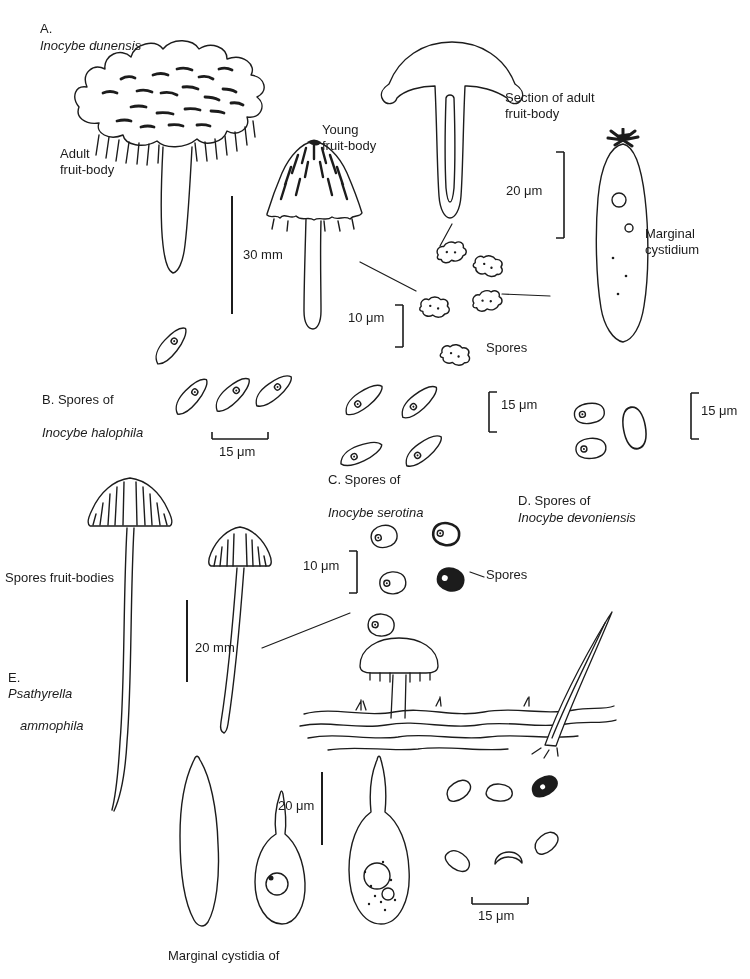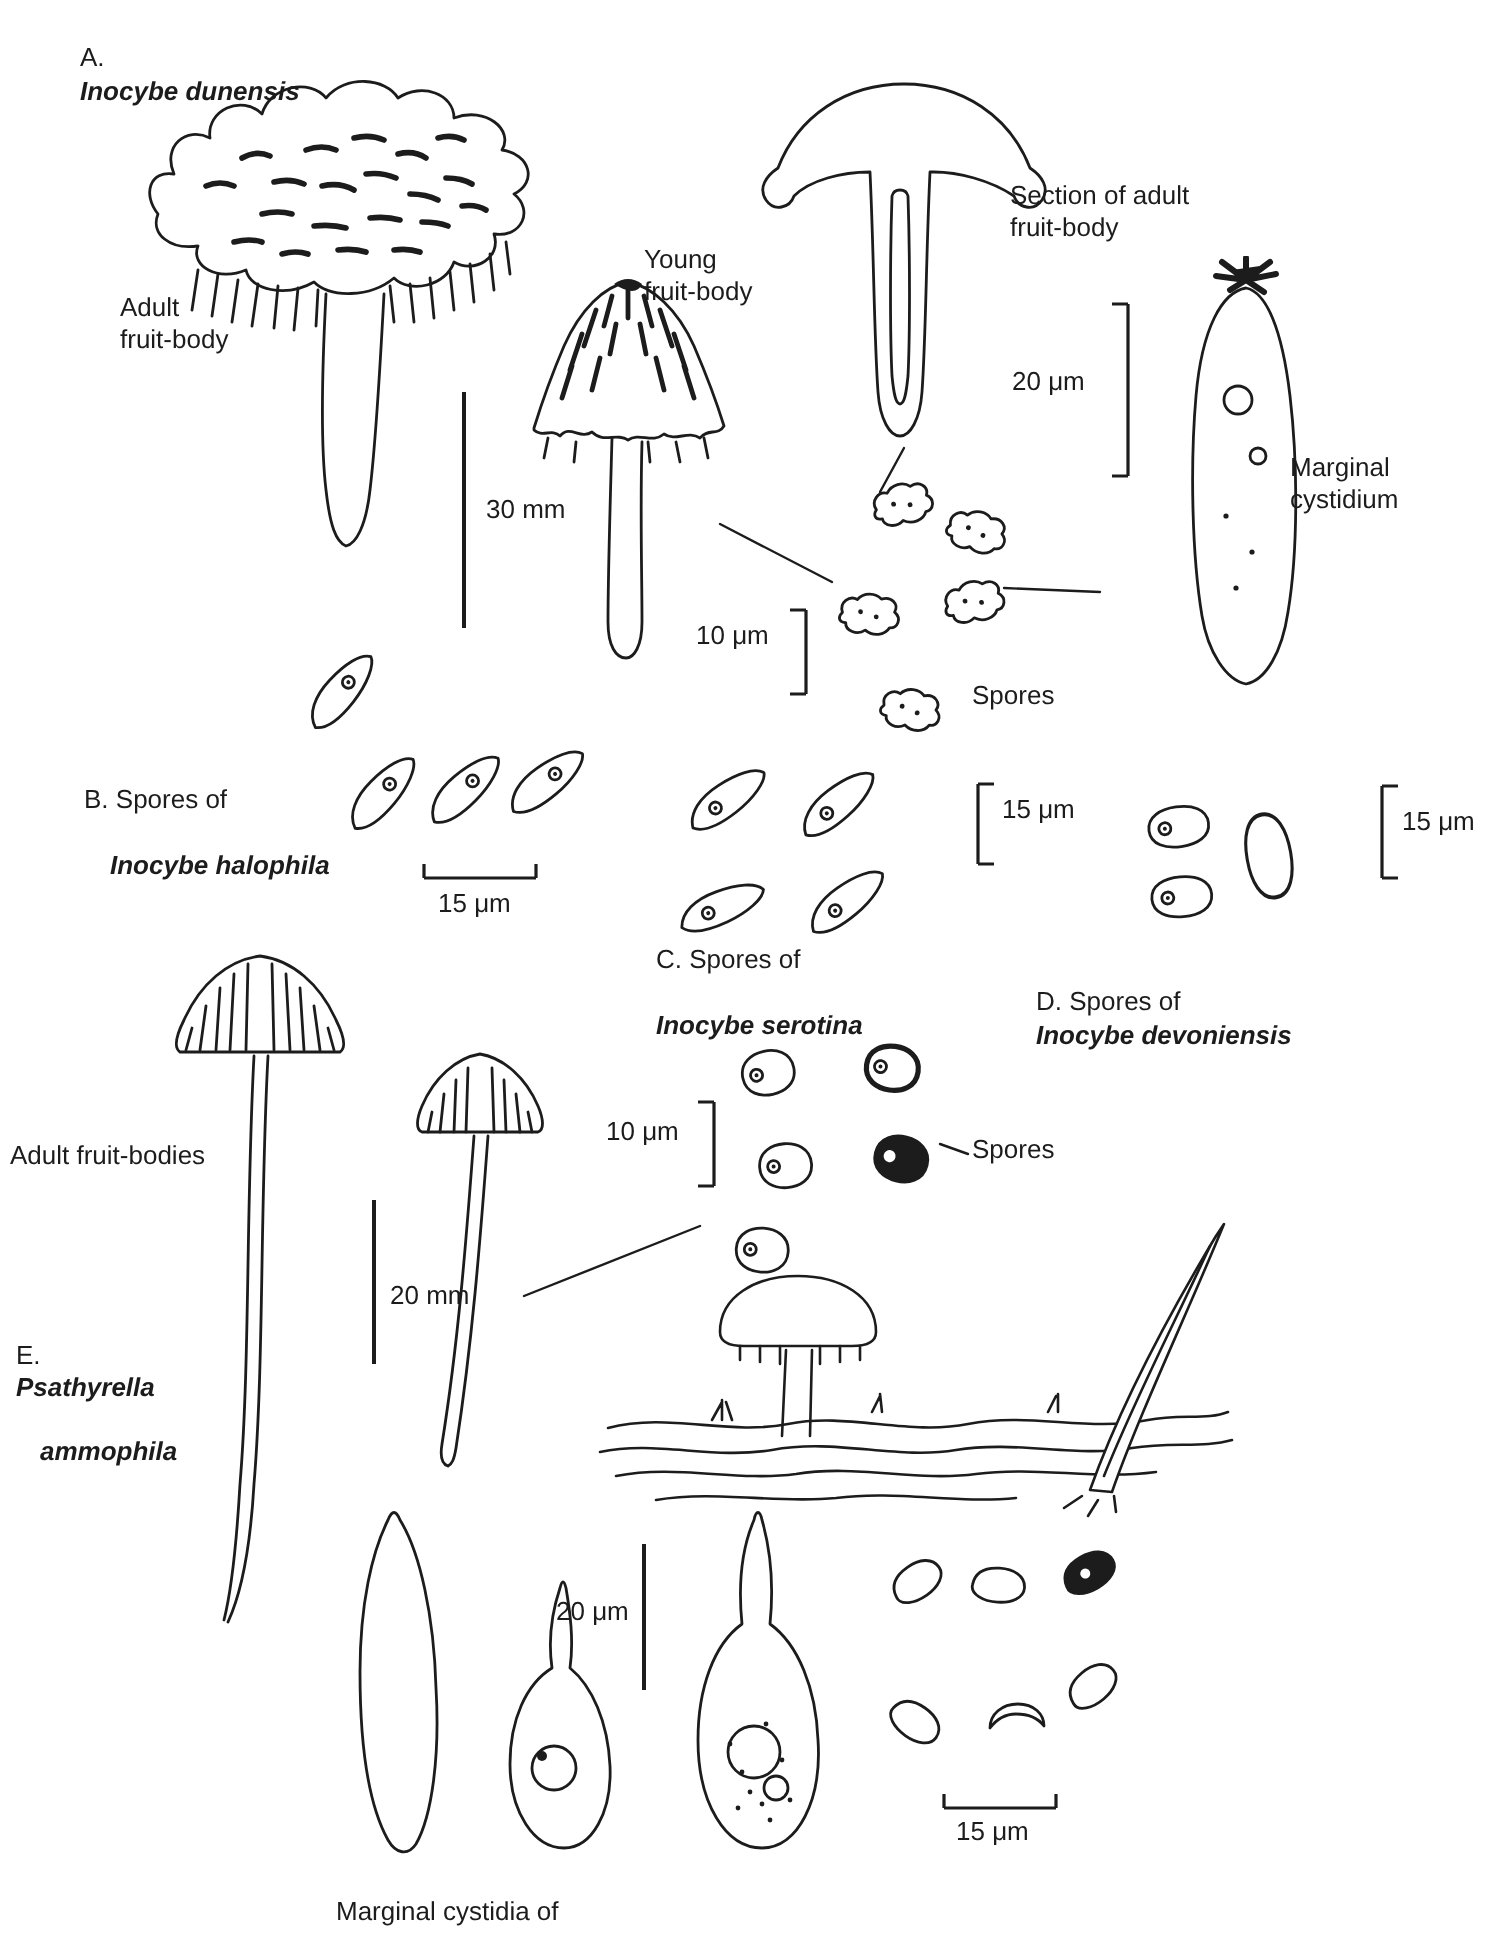--- a/index.html
+++ b/index.html
@@ -1,21 +1,21 @@
 <!DOCTYPE html>
 <html><head>
 <meta charset="utf-8">
 <style>
   * { margin:0; padding:0; box-sizing:border-box; }
   html,body { background:#ffffff; }
   body { font-family:"Liberation Sans", sans-serif; color:#1c1c1c; }
   #fig { position:relative; width:750px; height:979px; background:#ffffff; overflow:hidden; }
   .lbl { position:absolute; font-size:13px; line-height:1.25; color:#1c1c1c; white-space:pre-line; }
   .ctr { text-align:left; }
-  .sp  { font-weight:700; font-style:italic; }
+  .sp  { font-weight:400; font-style:italic; }
   .art { position:absolute; }
   .vbar { position:absolute; width:2px; background:#1c1c1c; }
 </style>
 </head>
 <body>
 
 <div id="fig">
 
   <svg class="art" style="left:65px;top:35px" width="215" height="245" viewBox="0 0 215 245">
     <g stroke="#1c1c1c" fill="none" stroke-width="1.4" stroke-linecap="round" stroke-linejoin="round">
@@ -325,37 +325,37 @@
 cystidium</div>
 
   <div class="lbl" style="left:486px;top:340px">Spores</div>
 
   <div class="lbl" style="left:243px;top:247px">30 mm</div>
   <div class="lbl" style="left:506px;top:183px">20 μm</div>
   <div class="lbl" style="left:348px;top:310px">10 μm</div>
 
   <div class="lbl" style="left:42px;top:376px">
     <div>B. Spores of</div>
-    <div class="sp" style="margin-left:13px">Inocybe halophila</div>
+    <div class="sp" style="">Inocybe halophila</div>
   </div>
   <div class="lbl" style="left:219px;top:444px">15 μm</div>
 
   <div class="lbl ctr" style="left:328px;top:456px;width:132px">
     <div>C. Spores of</div>
     <div class="sp">Inocybe serotina</div>
   </div>
   <div class="lbl" style="left:501px;top:397px">15 μm</div>
 
   <div class="lbl" style="left:518px;top:477px">
     <span>D. Spores of</span>
     <span class="sp">Inocybe devoniensis</span>
   </div>
   <div class="lbl" style="left:701px;top:403px">15 μm</div>
 
-  <div class="lbl" style="left:5px;top:570px">Adult fruit-bodies</div>
+  <div class="lbl" style="left:5px;top:570px">Spores fruit-bodies</div>
 
   <div class="lbl" style="left:8px;top:637px">
     <div>
       <span>E.</span>
       <span class="sp">Psathyrella</span>
     </div>
     <div class="sp" style="margin-left:12px">ammophila</div>
   </div>
 
   <div class="lbl" style="left:195px;top:640px">20 mm</div>

